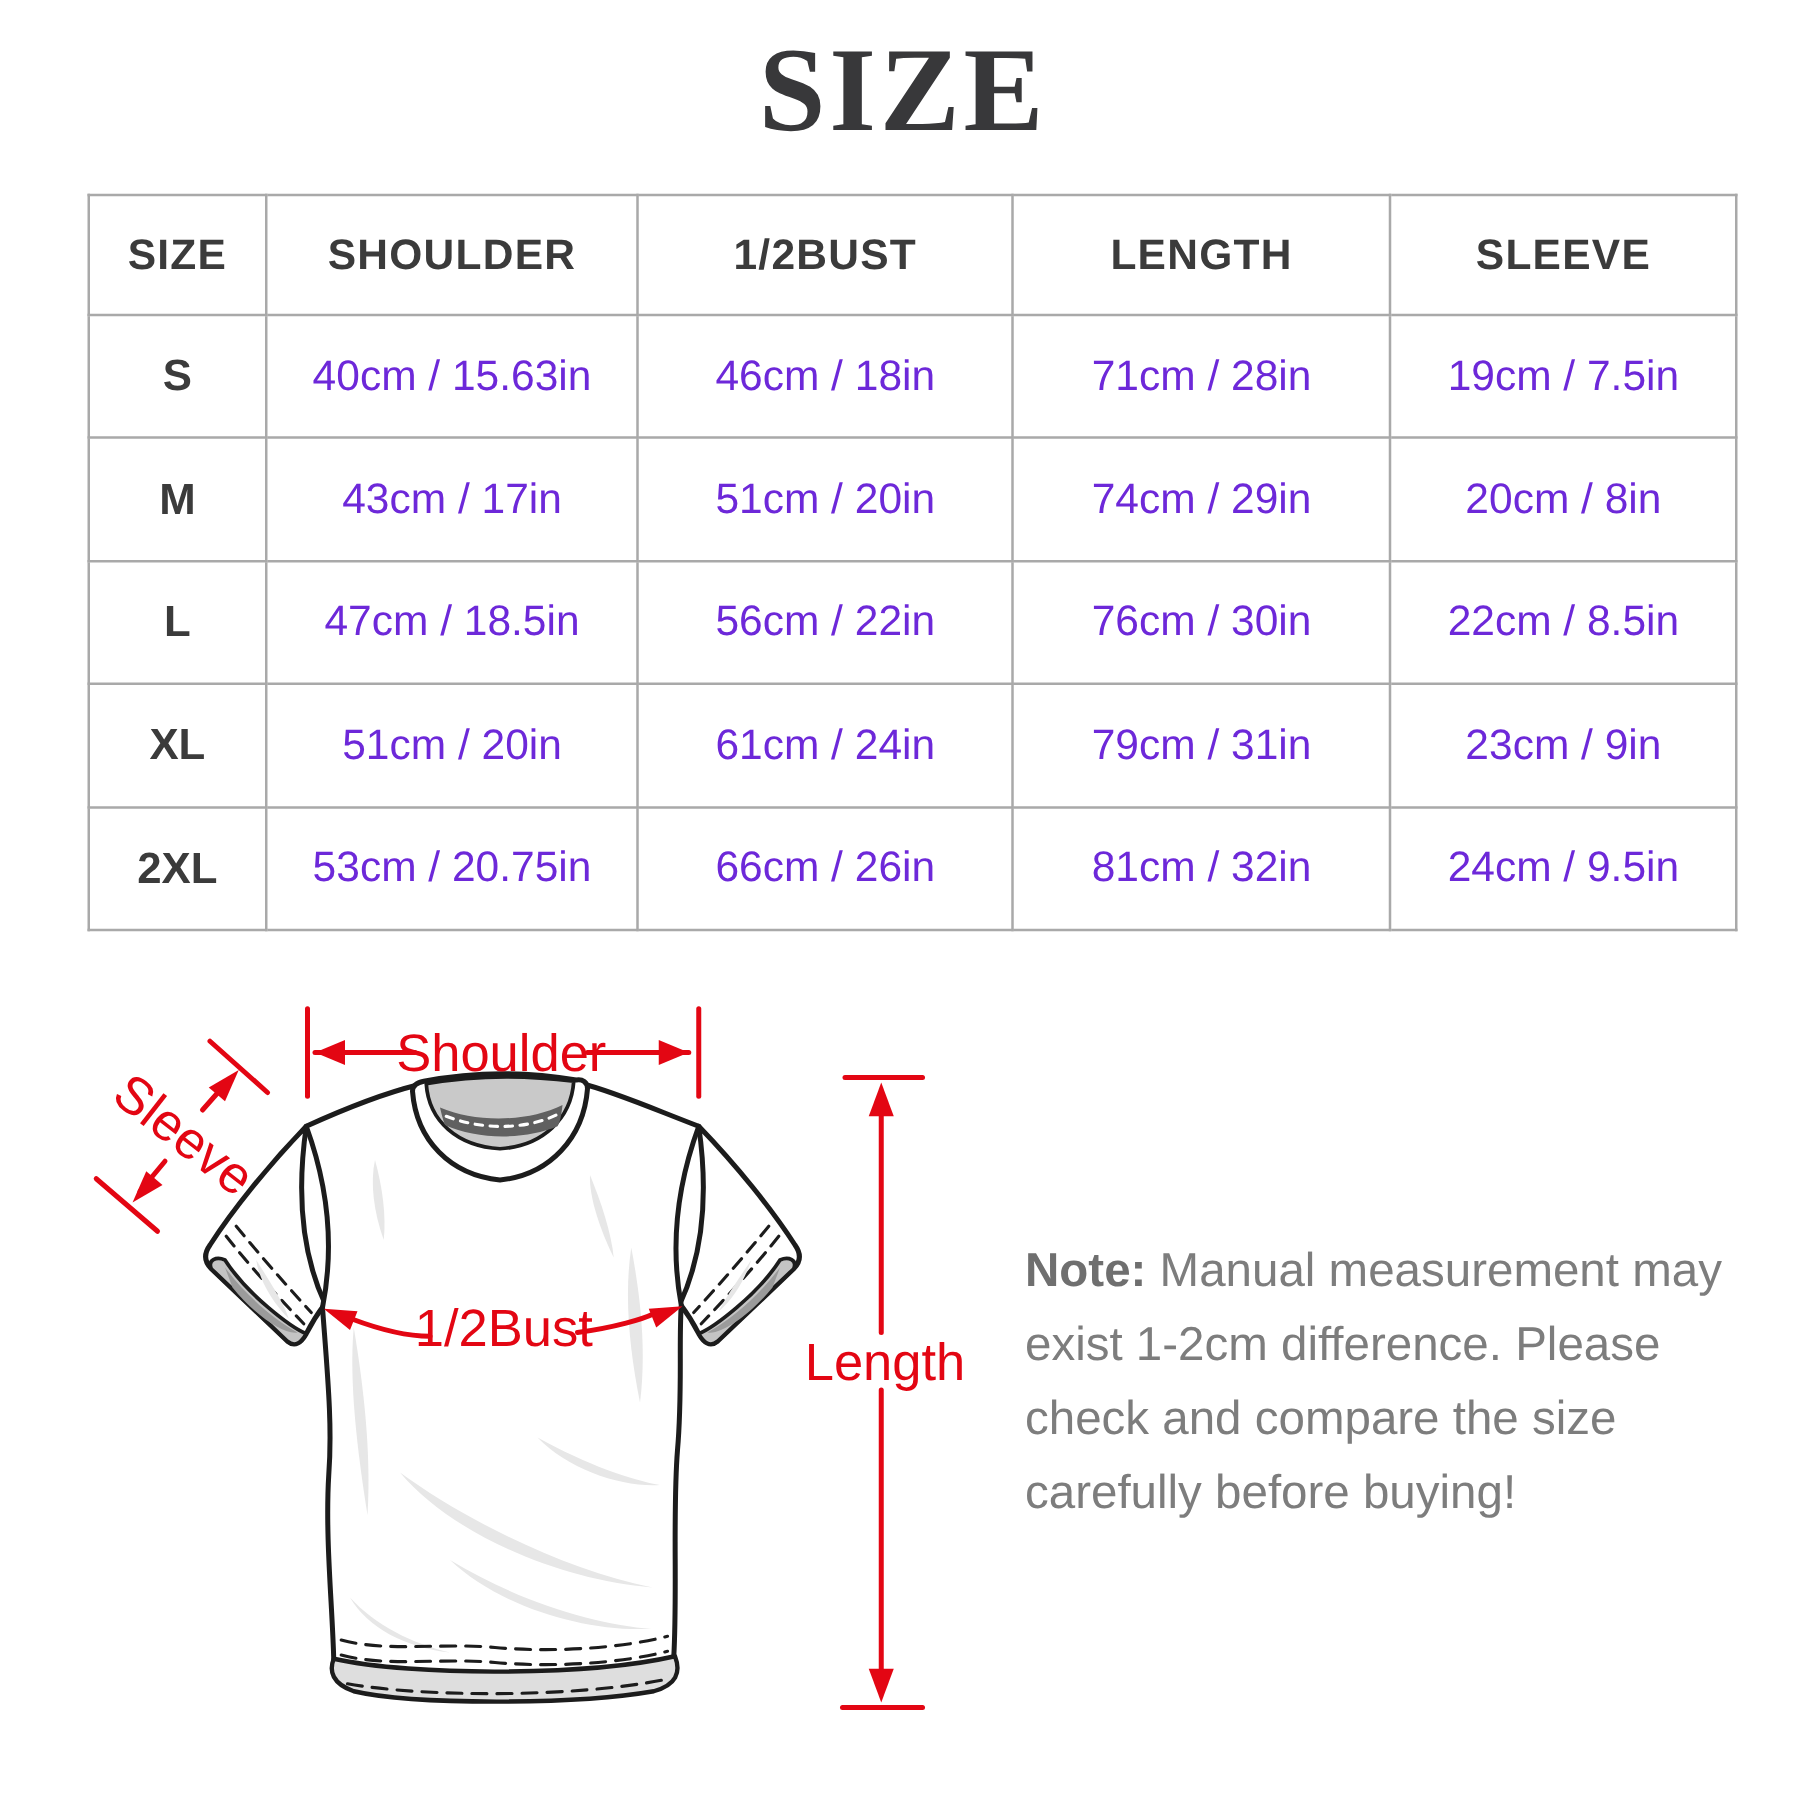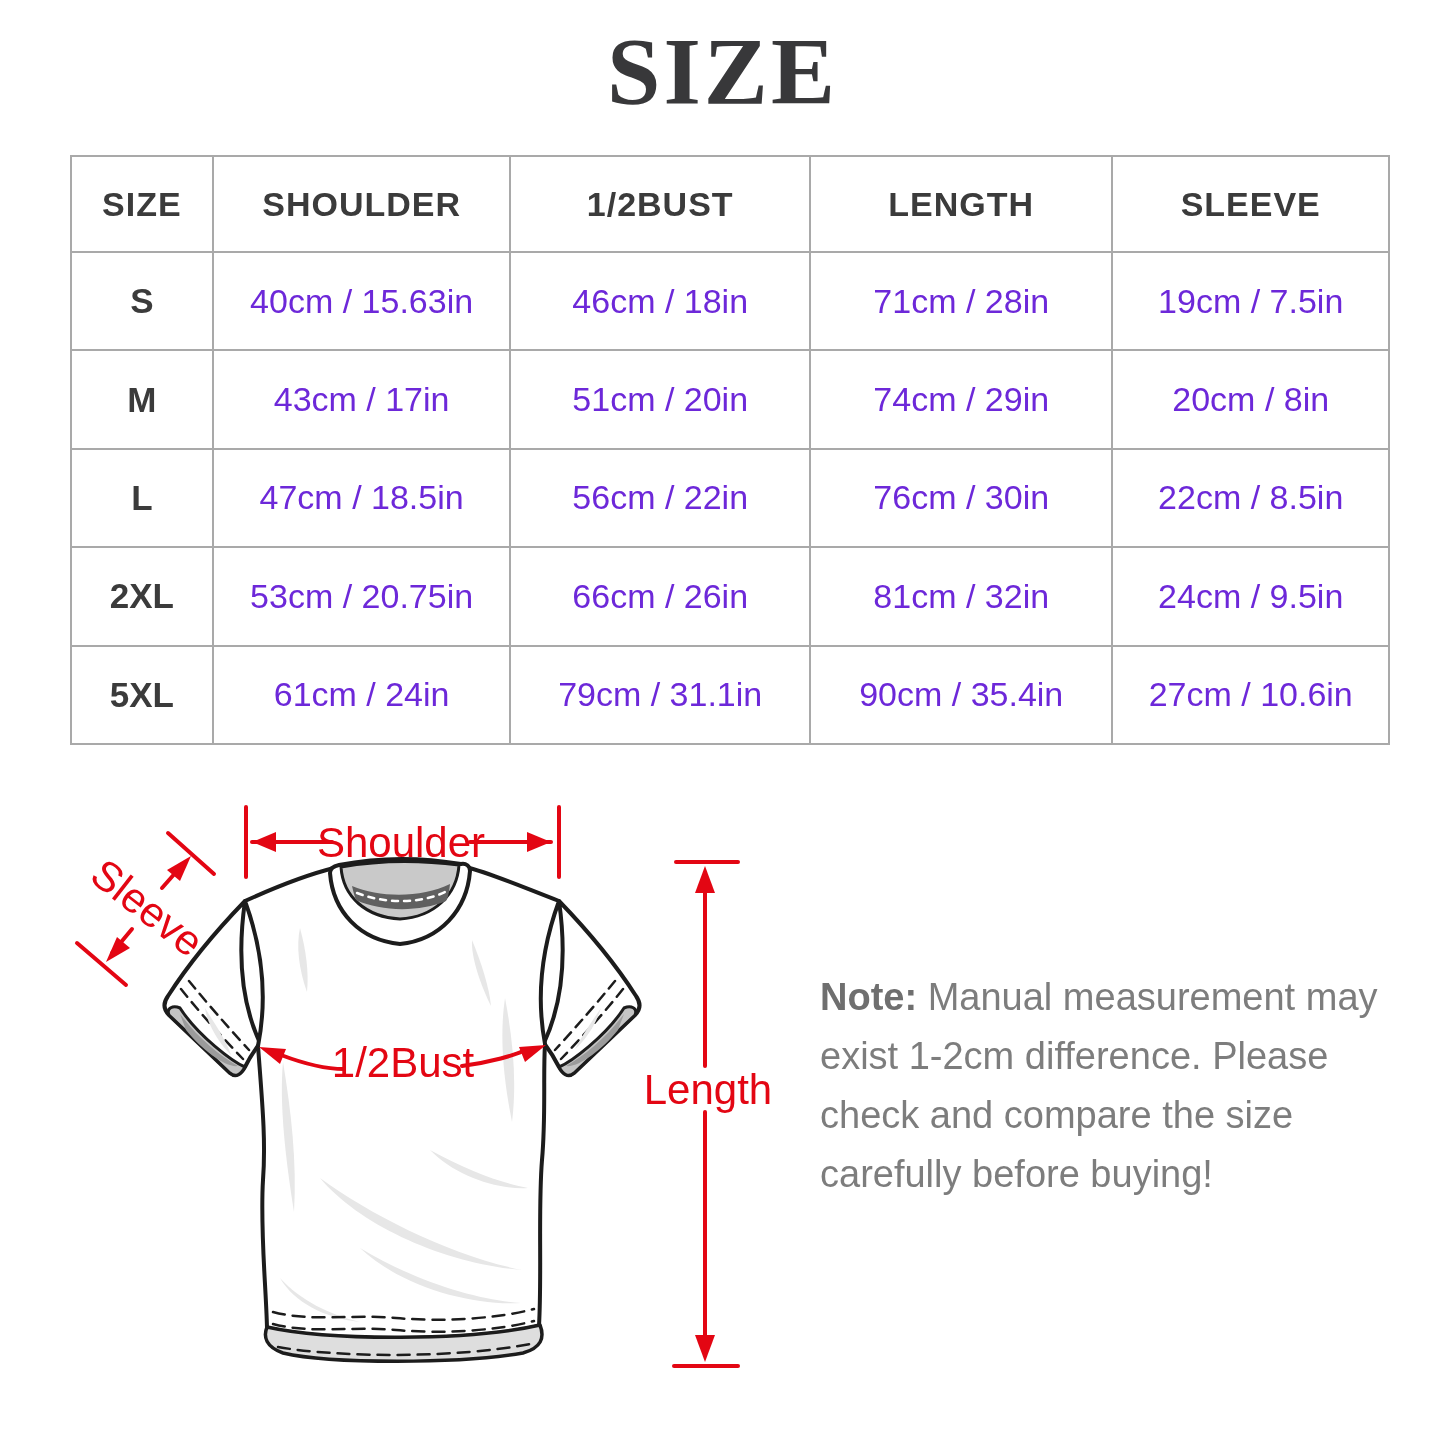--- a/index.html
+++ b/index.html
@@ -17,21 +17,21 @@
     border-collapse:collapse;table-layout:fixed;
   }
   .size-table th,.size-table td{
     border:2px solid #a9a9a9;text-align:center;vertical-align:middle;padding:0;
   }
   .size-table th{font-size:34px;font-weight:700;color:#3b3b3b;letter-spacing:1px;}
   .size-table td.rowlabel{font-size:35px;font-weight:700;color:#3b3b3b;}
   .size-table td.val{font-size:34px;font-weight:400;color:#6d28d9;}
   #diagram{position:absolute;left:60px;top:780px;}
   .note-block{
-    position:absolute;left:820px;top:968px;width:560px;
+    position:absolute;left:820px;top:988px;width:560px;
     font-size:38px;line-height:59px;color:#7d7d7d;
   }
   .note-block b{color:#6f6f6f;}
   svg text{font-family:"Liberation Sans","DejaVu Sans",sans-serif;}
 </style>
 </head>
 <body>
 
 <div id="canvas">
 
@@ -68,32 +68,32 @@
       <td class="val">20cm / 8in</td>
     </tr>
     <tr>
       <td class="rowlabel">L</td>
       <td class="val">47cm / 18.5in</td>
       <td class="val">56cm / 22in</td>
       <td class="val">76cm / 30in</td>
       <td class="val">22cm / 8.5in</td>
     </tr>
     <tr>
+      <td class="rowlabel">XL</td>
+      <td class="val">51cm / 20in</td>
+      <td class="val">61cm / 24in</td>
+      <td class="val">79cm / 31in</td>
+      <td class="val">23cm / 9in</td>
+    </tr>
+    <tr>
       <td class="rowlabel">2XL</td>
       <td class="val">53cm / 20.75in</td>
       <td class="val">66cm / 26in</td>
       <td class="val">81cm / 32in</td>
       <td class="val">24cm / 9.5in</td>
-    </tr>
-    <tr>
-      <td class="rowlabel">5XL</td>
-      <td class="val">61cm / 24in</td>
-      <td class="val">79cm / 31.1in</td>
-      <td class="val">90cm / 35.4in</td>
-      <td class="val">27cm / 10.6in</td>
     </tr>
   </tbody>
     </table>
 
   <svg id="diagram" width="720" height="650" viewBox="60 780 720 650">
 
     <g stroke-linejoin="round" stroke-linecap="round">
 
       <path d="M245,901 C215,932 186,968 168,996 C163,1003 163,1009 169,1015 L230,1073
                C236,1078 241,1074 245,1067 C250,1057 254,1051 260,1043

